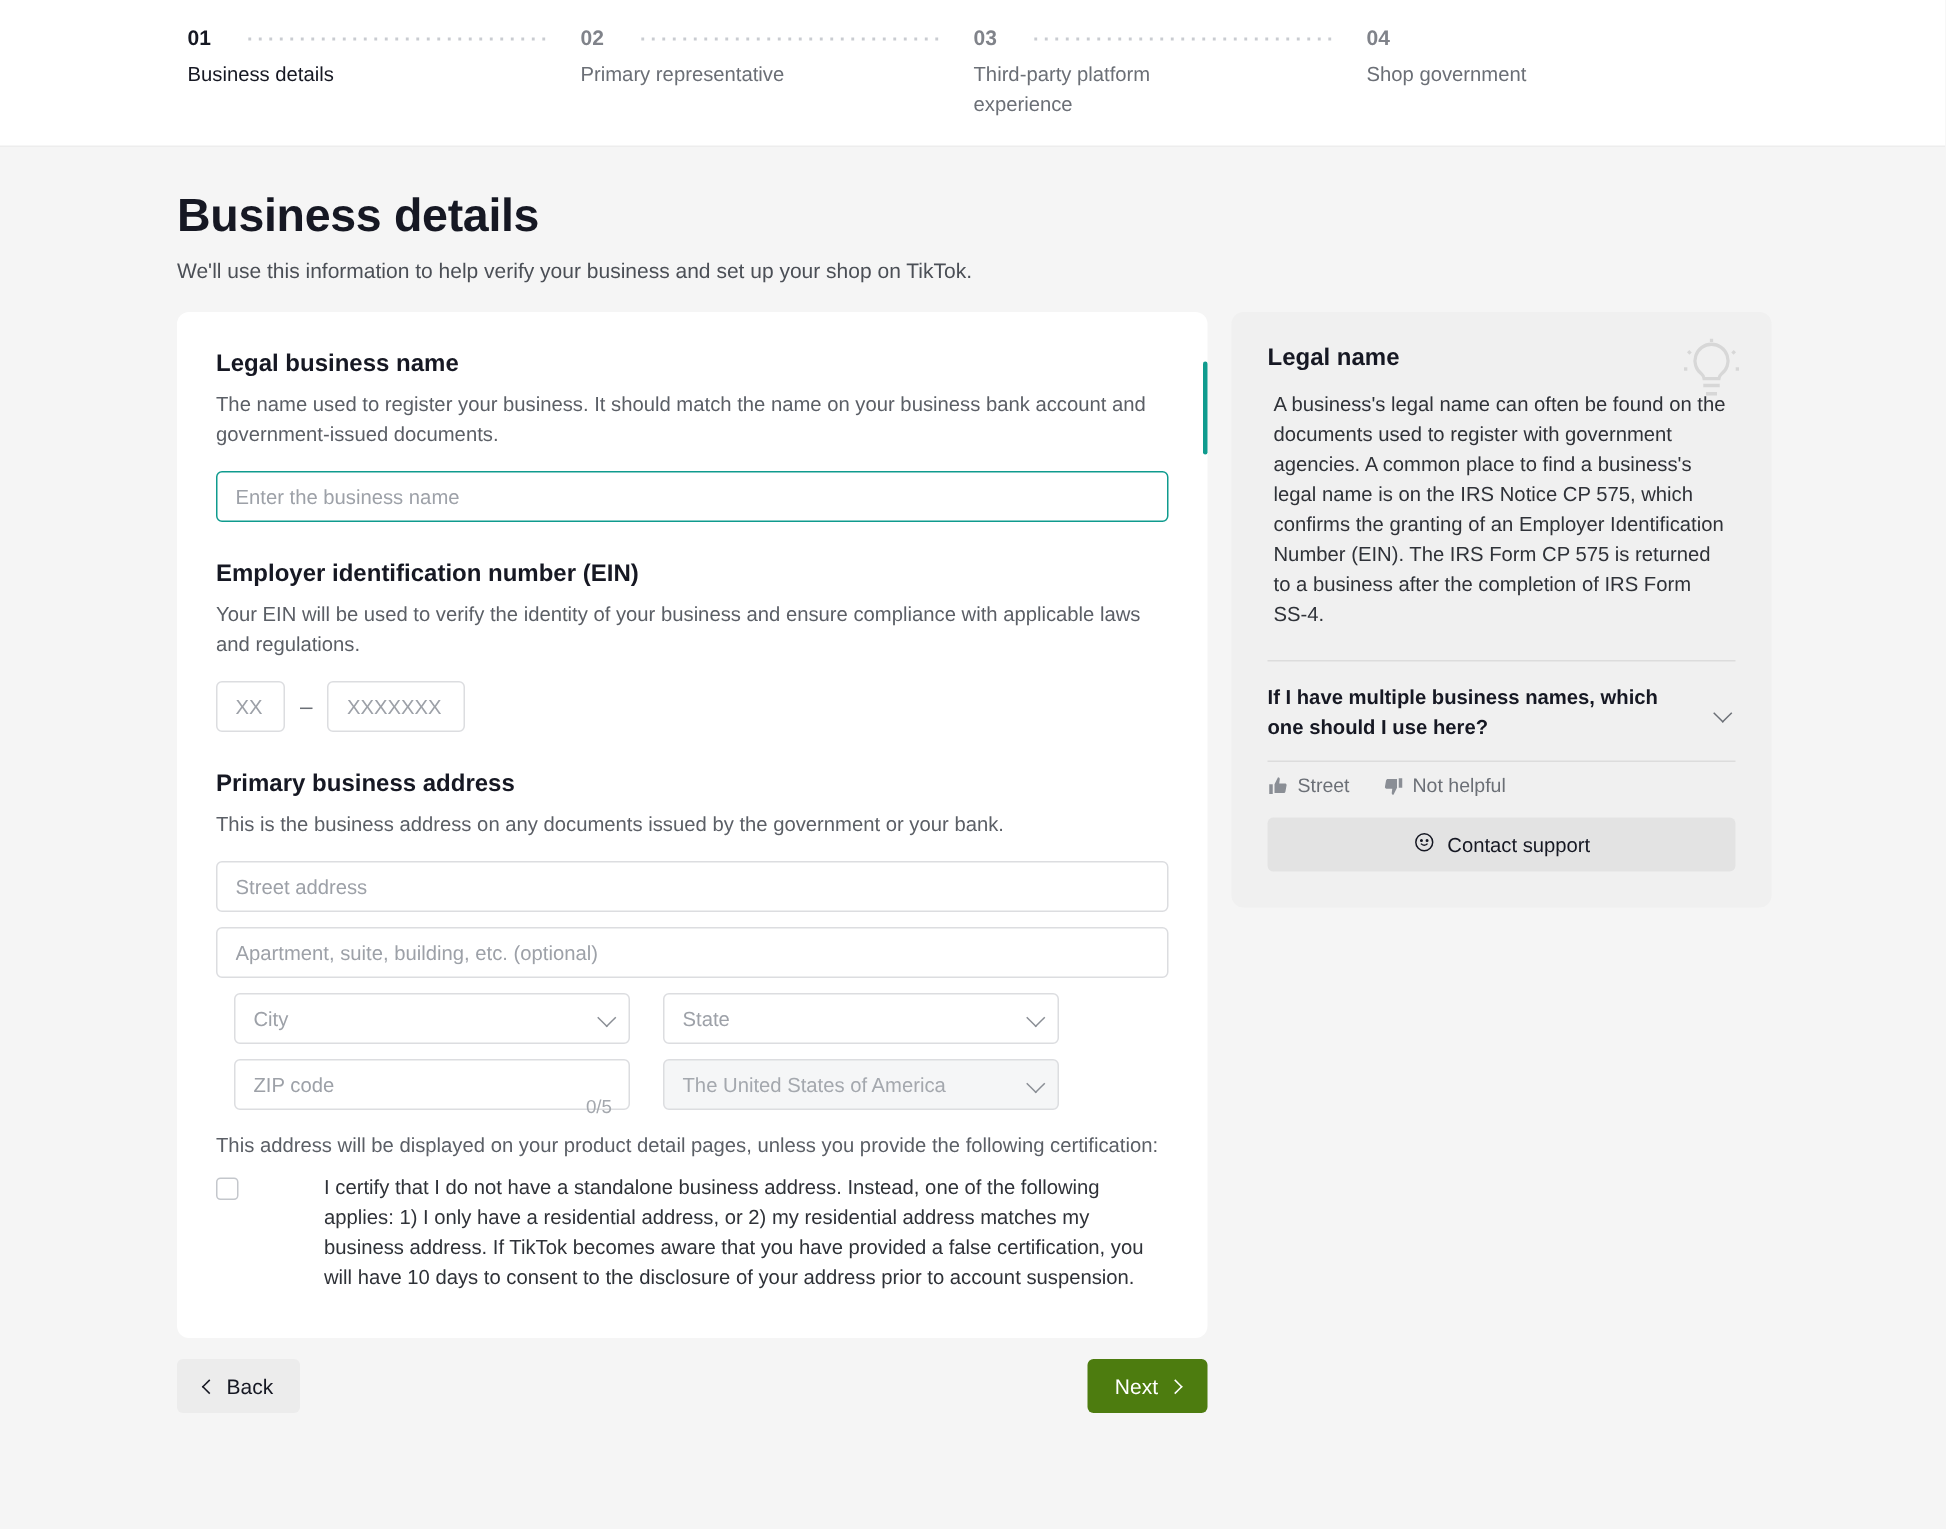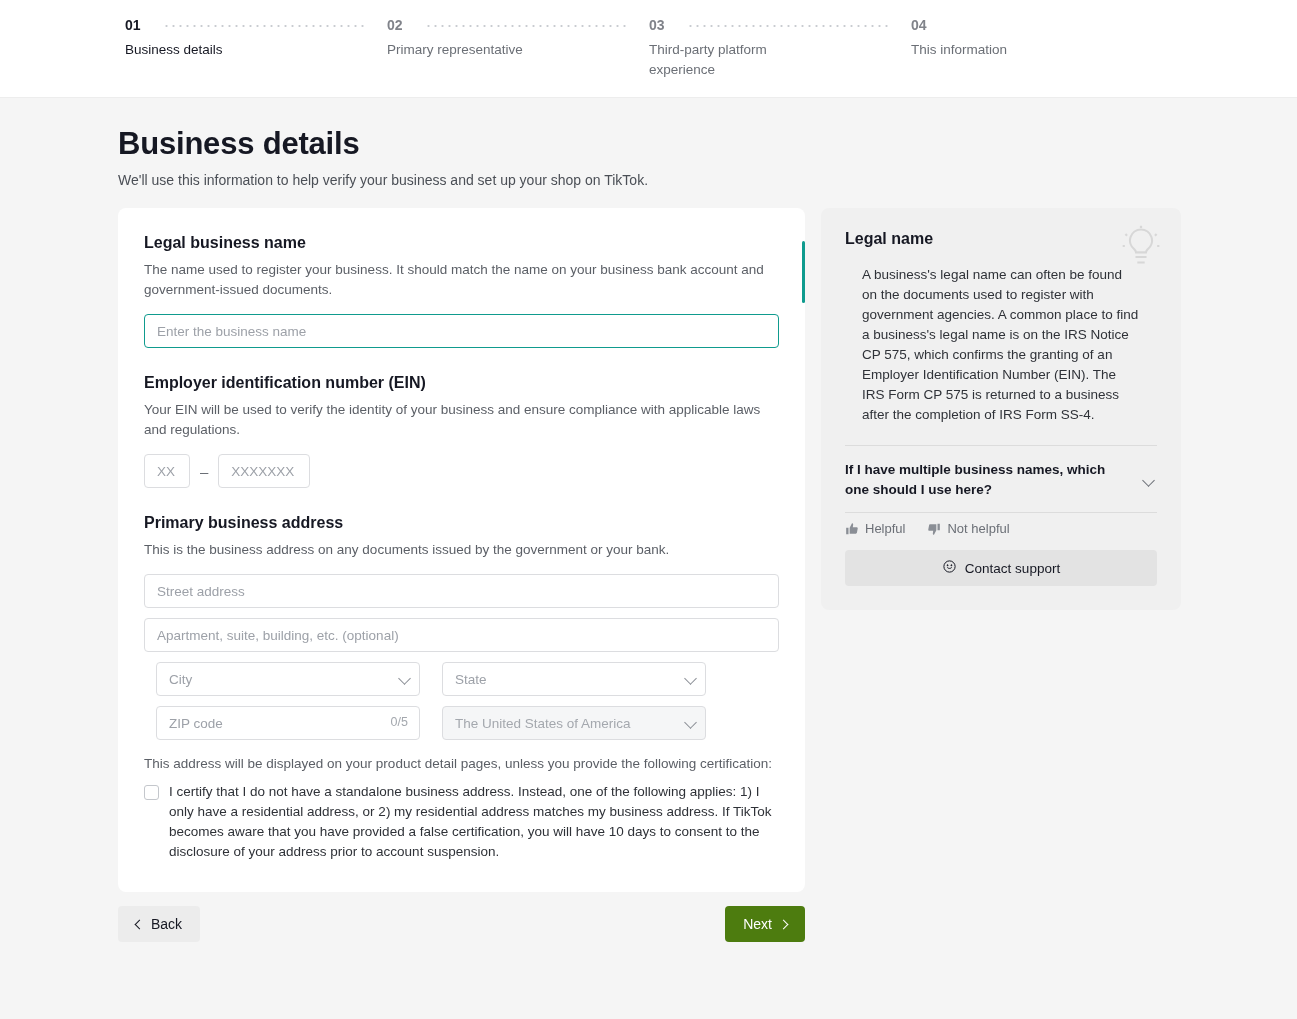--- a/index.html
+++ b/index.html
@@ -148,21 +148,21 @@
     position: absolute;
     right: 11px; top: 12px;
     width: 9px; height: 9px;
     border-right: 1.6px solid #8a8e95;
     border-bottom: 1.6px solid #8a8e95;
     transform: rotate(45deg);
     pointer-events: none;
   }
   .counter {
     position: absolute;
-    right: 12px; top: 9px;
+    right: 12px; top: 25px;
     font-size: 12.5px;
     color: #a4a8ae;
     margin-left: 12px;
   }
 
   .note {
     font-size: 13.5px;
     color: #5b5f66;
     line-height: 20px;
     margin: 14px 0 8px 0;
@@ -175,20 +175,21 @@
     border: 1px solid #c4c7cc;
     border-radius: 3px;
     background: #fff;
     margin-top: 3px;
   }
   .check-text {
     font-size: 13.5px;
     line-height: 20px;
     color: #2f3238;
     max-width: 612px;
+    margin-left: 47px;
   }
 
   
   .help-card {
     width: 360px;
     background: #f0f0f0;
     border-radius: 8px;
     padding: 22px 24px 24px 24px;
     position: relative;
   }
@@ -199,21 +200,21 @@
   }
   .help-title {
     font-size: 16px;
     font-weight: bold;
     margin: 0 0 12px 0;
   }
   .help-body {
     font-size: 13.5px;
     line-height: 20px;
     color: #2f3238;
-    margin: 17px;
+    margin: 4px;
   }
   .divider {
     height: 1px;
     background: #dcdcdc;
     margin: 20px 0 0 0;
   }
   .faq {
     display: flex;
     align-items: center;
     justify-content: space-between;
@@ -313,21 +314,21 @@
     <div class="step-label">Primary representative</div>
   </div>
   <div class="step inactive">
     <div class="step-dots"></div>
     <div class="step-num">03</div>
     <div class="step-label">Third-party platform experience</div>
   </div>
   <div class="step inactive">
 
     <div class="step-num">04</div>
-    <div class="step-label">This information</div>
+    <div class="step-label">Shop government</div>
   </div>
 </div>
 
 <div class="page-head">
   <h1 class="page-title">Business details</h1>
   <div class="page-sub">We'll use this information to help verify your business and set up your shop on TikTok.</div>
 </div>
 
 <div class="content">
 
@@ -406,21 +407,21 @@
     <div class="faq">
       <div class="faq-q">If I have multiple business names, which one should I use here?</div>
       <span class="faq-chev"></span>
     </div>
 
     <div class="rating">
       <div class="rate-item">
         <svg width="14" height="14" viewBox="0 0 24 24" fill="#8a8e95">
             <path d="M2 10h4v11H2zM8 10l4-8c1.4 0 2.2 1 2 2.4L13.4 9H20c1.2 0 2 1 1.8 2.2l-1.3 7C20.3 19.3 19.4 20 18.4 20H8z"></path>
           </svg>
-        <span class="lbl">Helpful</span>
+        <span class="lbl">Street</span>
       </div>
       <div class="rate-item">
         <svg width="14" height="14" viewBox="0 0 24 24" fill="#8a8e95">
             <path d="M22 14h-4V3h4zM16 14l-4 8c-1.4 0-2.2-1-2-2.4l.6-4.6H4c-1.2 0-2-1-1.8-2.2l1.3-7C3.7 4.7 4.6 4 5.6 4H16z"></path>
           </svg>
         <span class="lbl">Not helpful</span>
       </div>
     </div>
 
     <button class="support-btn">

